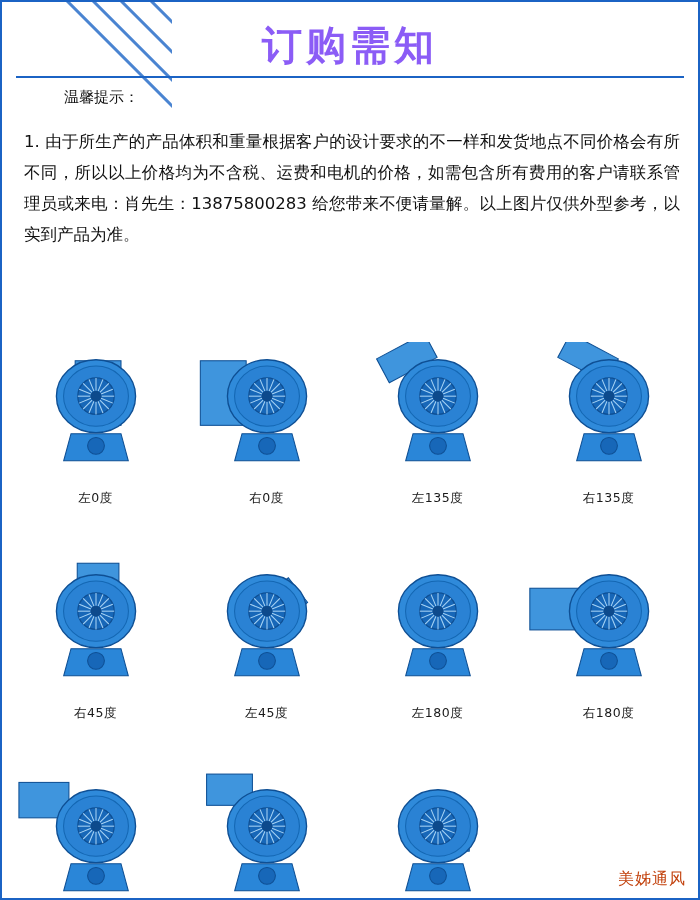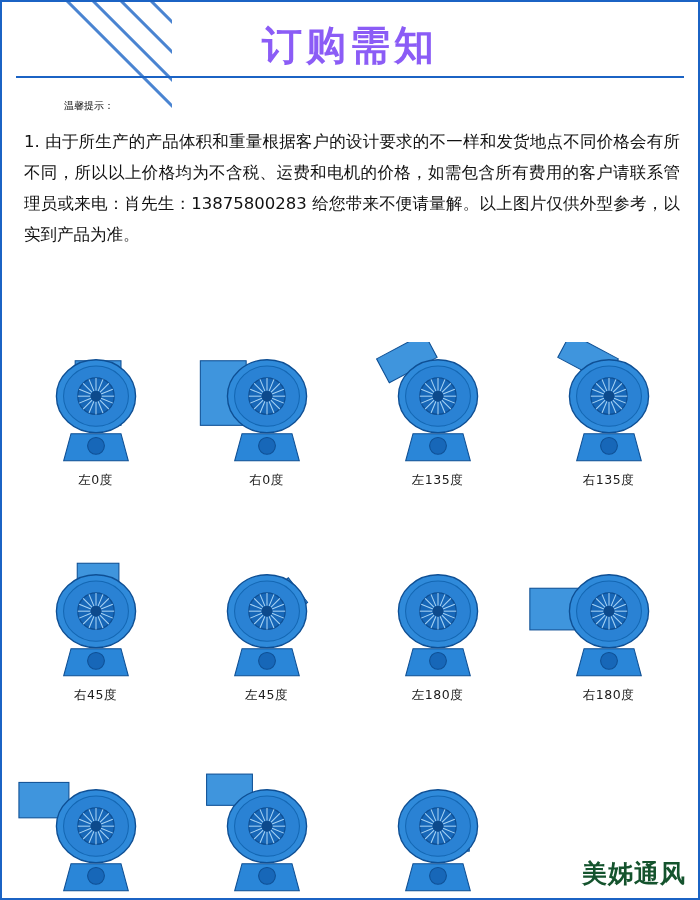--- a/index.html
+++ b/index.html
@@ -63,23 +63,22 @@
     left: 14px;
     right: 14px;
     top: 74px;
     height: 2px;
     background: #1b63c4;
   }
   .tips-label {
     position: absolute;
     left: 62px;
     top: 86px;
-    font-size: 10px;
+    font-size: 15px;
     color: #111;
-    margin-top: 11px;
   }
   .body-text {
     position: absolute;
     left: 22px;
     right: 18px;
     top: 124px;
     font-size: 16.5px;
     line-height: 31px;
     color: #111;
     text-align: justify;
@@ -96,41 +95,42 @@
     display: flex;
     justify-content: space-between;
     height: 215px;
   }
   .fan-cell {
     width: 167px;
     display: flex;
     flex-direction: column;
     align-items: center;
     justify-content: flex-start;
+    gap: 18px;
   }
   .fan-art {
     width: 160px;
     height: 125px;
     position: relative;
   }
   .fan-art svg { display: block; }
   .fan-caption {
     margin-top: 5px;
     font-size: 12.5px;
     color: #1a1a1a;
     text-align: center;
     letter-spacing: .5px;
   }
   .watermark {
     position: absolute;
     right: 12px;
     bottom: 8px;
-    font-size: 25px;
-    font-weight: bold;
-    color: #14532d;
+    font-size: 16px;
+    font-weight: normal;
+    color: #c2410c;
     letter-spacing: 1px;
   }
   .white-blob {
     position: absolute;
     left: 430px;
     top: 262px;
     width: 182px;
     height: 44px;
     background: #ffffff;
     border-radius: 24px;

